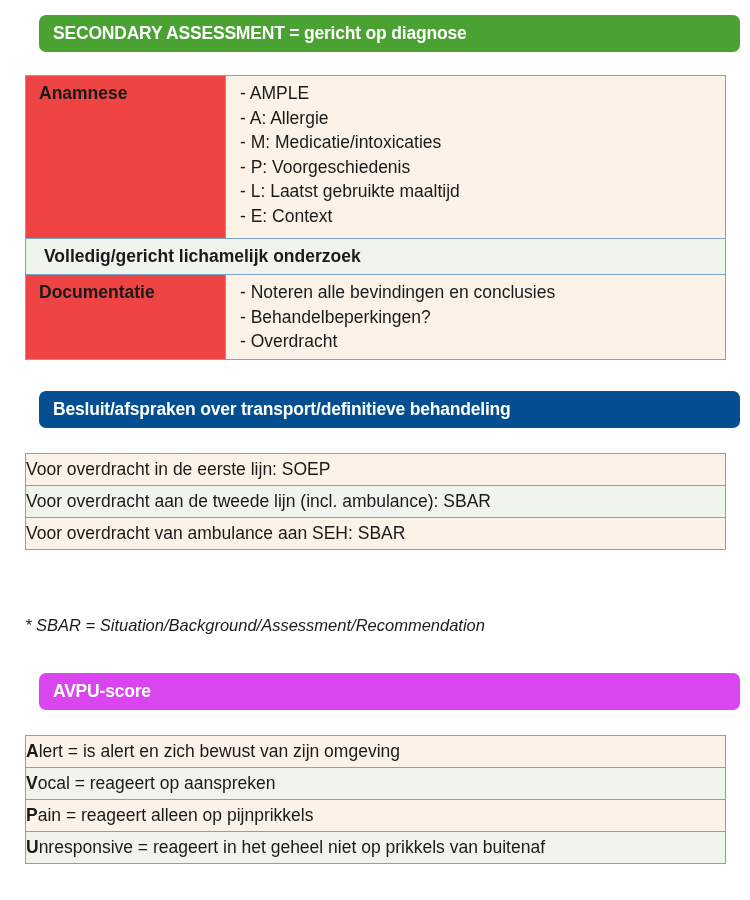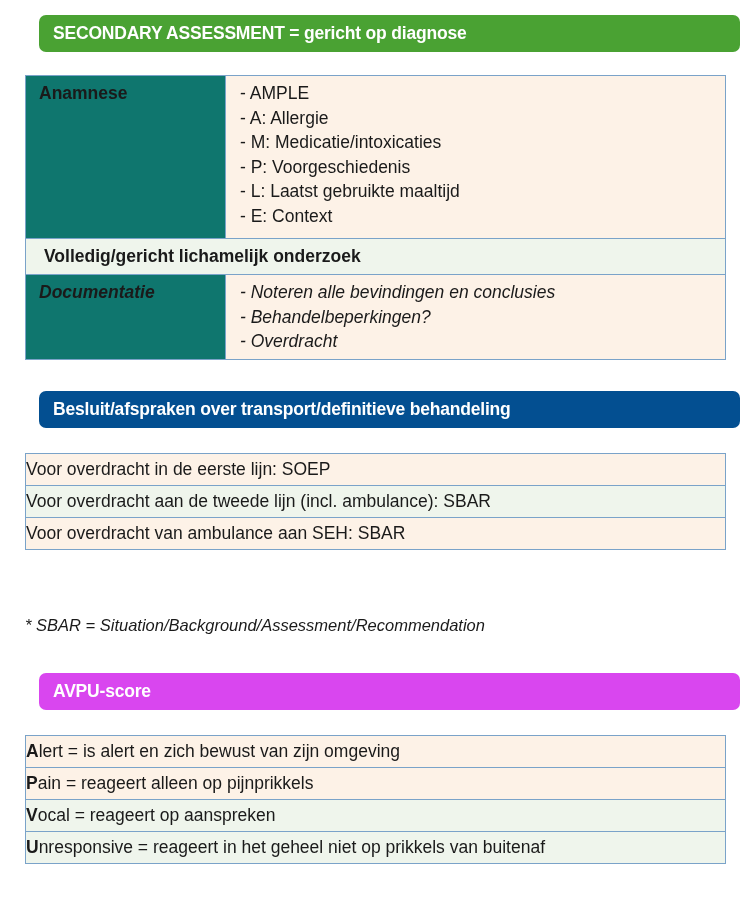--- a/index.html
+++ b/index.html
@@ -18,28 +18,28 @@
   table.grid {
     position: absolute; left: 25px; width: 701px;
     border-collapse: collapse; font-family: "Liberation Sans", sans-serif;
     font-size: 17.5px;
   }
   table.grid td {
     border: 1px solid #7aa3c9; vertical-align: top;
   }
   .peach { background: #fdf2e7; }
   .mint { background: #eff5ec; }
-  .white { background: #0f766e; }
+  .white { background: #ef4444; }
 
   #t1 { top: 75px; }
   #t1 td.label { width: 200px; font-weight: bold; padding: 5px 13px; }
   #t1 td.content { padding: 5px 14px; line-height: 24.6px; }
   #t1 td.full { font-weight: bold; padding: 0 18px; height: 36px; vertical-align: middle; }
   #t1 tr.anam td { height: 163px; }
-  #t1 tr.doc td { height: 82px; font-style: italic; }
+  #t1 tr.doc td { height: 82px; }
   #t1 td.label { line-height: 24.6px; }
 
   #t2 { top: 453px; }
   #t3 { top: 735px; }
   .rowcell { height: 32px; padding: 0 0; vertical-align: middle !important; }
 
   .footnote {
     position: absolute; left: 25px; top: 616px;
     font-family: "Liberation Sans", sans-serif; font-style: italic;
     font-size: 16.5px; color: #1a1a1a;
@@ -98,22 +98,22 @@
 <div class="footnote">* SBAR = Situation/Background/Assessment/Recommendation</div>
 
 <div class="header h-orange">AVPU-score</div>
 
 <table class="grid" id="t3">
   <tbody>
       <tr>
         <td class="rowcell peach"><span class="bold">A</span><span>lert = is alert en zich bewust van zijn omgeving</span></td>
       </tr>
   <tr>
-        <td class="rowcell peach"><span class="bold">P</span><span>ain = reageert alleen op pijnprikkels</span></td>
+        <td class="rowcell mint"><span class="bold">V</span><span>ocal = reageert op aanspreken</span></td>
       </tr>
   <tr>
-        <td class="rowcell mint"><span class="bold">V</span><span>ocal = reageert op aanspreken</span></td>
+        <td class="rowcell peach"><span class="bold">P</span><span>ain = reageert alleen op pijnprikkels</span></td>
       </tr>
   <tr>
         <td class="rowcell mint"><span class="bold">U</span><span>nresponsive = reageert in het geheel niet op prikkels van buitenaf</span></td>
       </tr>
 </tbody>
   </table>
 
 </body></html>

